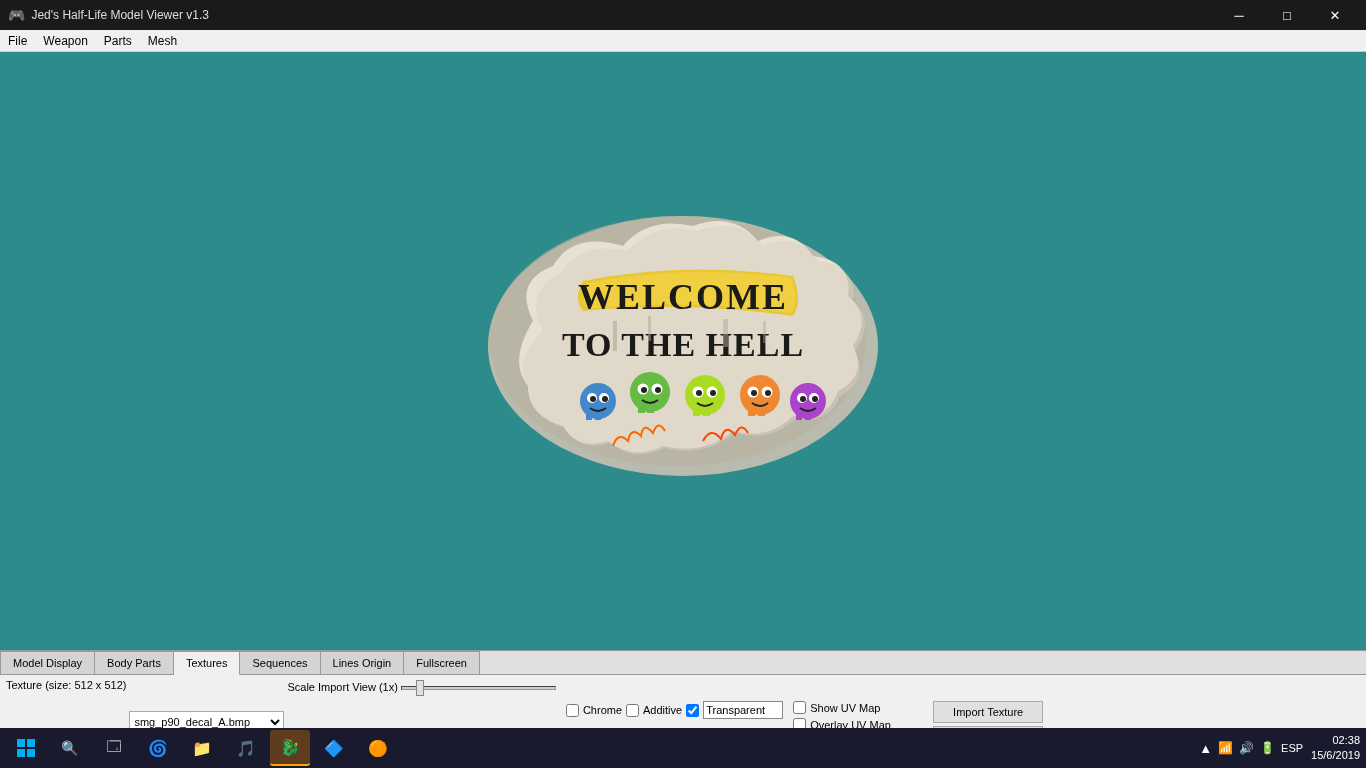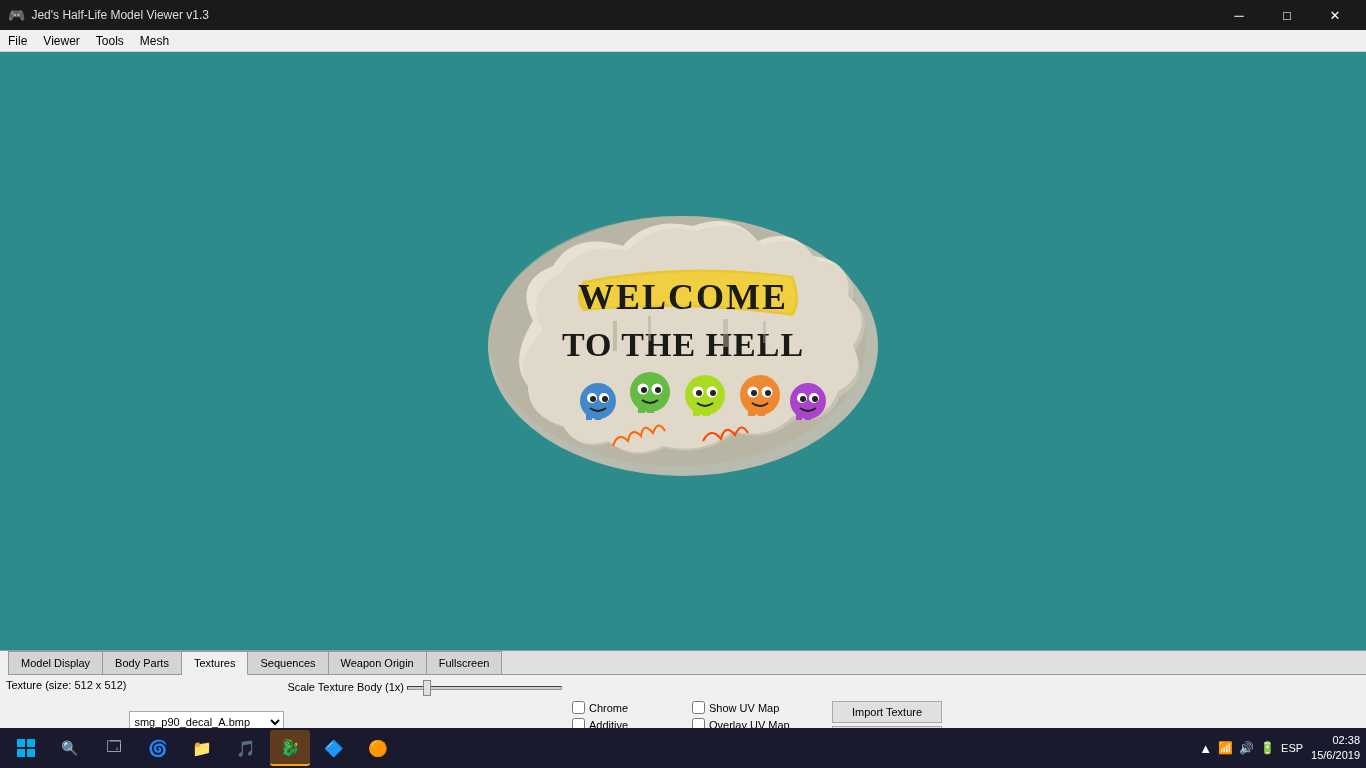--- a/index.html
+++ b/index.html
@@ -71,21 +71,20 @@
       background: #f0f0f0;
       border-top: 1px solid #999;
     }
 
     
     #tabs {
       display: flex;
       background: #e0e0e0;
       border-bottom: 1px solid #999;
       height: 24px;
-      margin-left: 8px;
     }
     .tab {
       padding: 3px 12px;
       cursor: pointer;
       font-size: 11px;
       border-right: 1px solid #999;
       display: flex;
       align-items: center;
       background: #d4d4d4;
       border-top: 1px solid #999;
@@ -145,21 +144,21 @@
       width: 8px;
       height: 16px;
       background: #e0e0e0;
       border: 1px solid #888;
       cursor: pointer;
     }
 
     
     #col-mid {
       display: flex;
-      flex-direction: column;
+      flex-direction: row;
       gap: 4px;
       min-width: 110px;
       padding-top: 22px;
     }
     .check-row {
       display: flex;
       align-items: center;
       gap: 4px;
     }
     .check-row input[type=checkbox] {
@@ -283,22 +282,22 @@
   </div>
   <div id="titlebar-controls">
     <div class="title-btn">─</div>
     <div class="title-btn">□</div>
     <div class="title-btn close">✕</div>
   </div>
 </div>
 
 <div id="menubar">
   <div class="menu-item">File</div>
-  <div class="menu-item">Viewer</div>
-  <div class="menu-item">Tools</div>
+  <div class="menu-item">Weapon</div>
+  <div class="menu-item">Parts</div>
   <div class="menu-item">Mesh</div>
 </div>
 
 <div id="viewport">
 
   <svg class="welcome-img" viewBox="0 0 400 320" xmlns="http://www.w3.org/2000/svg">
 
     <ellipse cx="200" cy="155" rx="195" ry="130" fill="#c8c0b0" opacity="0.9"></ellipse>
 
     <ellipse cx="195" cy="150" rx="188" ry="125" fill="#b8b0a0" opacity="0.6"></ellipse>
@@ -379,32 +378,32 @@
   </svg>
 </div>
 
 <div id="bottom-panel">
 
   <div id="tabs">
     <div class="tab">Model Display</div>
     <div class="tab">Body Parts</div>
     <div class="tab active">Textures</div>
     <div class="tab">Sequences</div>
-    <div class="tab">Weapon Origin</div>
+    <div class="tab">Lines Origin</div>
     <div class="tab">Fullscreen</div>
   </div>
 
   <div id="panel-content">
 
     <div id="col-left">
       <span id="texture-label">Texture (size: 512 x 512)</span>
       <select id="texture-select">
         <option>smg_p90_decal_A.bmp</option>
       </select>
-      <span id="scale-label">Scale Texture Body (1x)</span>
+      <span id="scale-label">Scale Import View (1x)</span>
       <div id="slider-container">
         <input type="range" id="slider" min="0" max="100" value="10" style="">
       </div>
     </div>
 
     <div id="col-mid">
       <div class="check-row">
         <input type="checkbox" id="chrome-cb" style="">
         <label class="check-label" for="chrome-cb">Chrome</label>
       </div>

